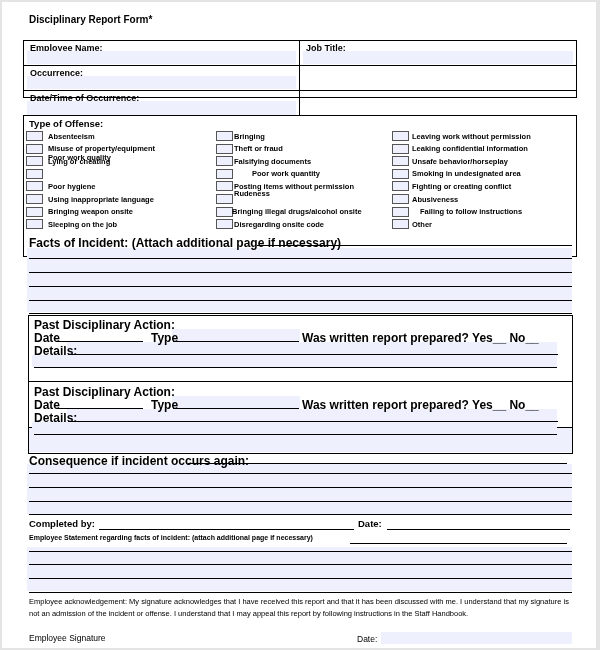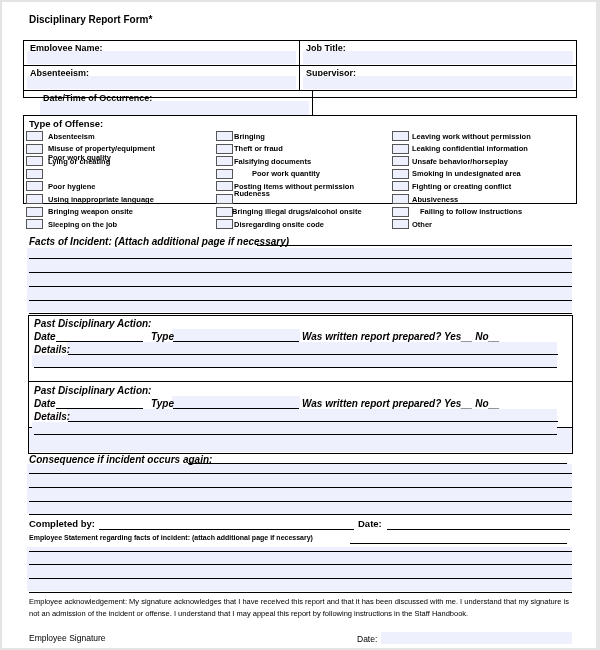--- a/index.html
+++ b/index.html
@@ -4,33 +4,33 @@
 <style>
   html, body { margin:0; padding:0; }
   body { width:600px; height:650px; background:#e4e4e4; overflow:hidden; font-family:"Liberation Sans", sans-serif; color:#000; }
   .page { position:absolute; left:2px; top:2px; width:594px; height:646px; background:#fff; }
   .abs { position:absolute; }
   .b { font-weight:bold; }
   .title { left:27px; top:12px; font-size:10px; font-weight:bold; }
   
   .info { left:21px; top:38px; width:554px; height:58px; border:1.5px solid #000; box-sizing:border-box; }
   .info .row { position:absolute; left:0; width:100%; height:25px; border-bottom:1px solid #000; box-sizing:border-box; }
-  .info .row:last-child { border-bottom:none;margin-left:13px; }
+  .info .row:last-child { border-bottom:none; }
   .info .cell { position:absolute; top:0; height:100%; box-sizing:border-box; }
   .info .cell.l { left:0; width:276px; border-right:1px solid #000; }
   .info .cell.r { left:276px; right:0; }
   .info .lbl { position:absolute; left:6px; top:2px; font-size:9px; font-weight:bold; }
   .info .fld { position:absolute; left:3px; right:3px; top:10px; bottom:1px; background:#eef0fd; }
   
-  .offense { left:21px; top:113px; width:554px; height:89px; border:1.5px solid #000; box-sizing:border-box; }
+  .offense { left:21px; top:113px; width:554px; height:142px; border:1.5px solid #000; box-sizing:border-box; }
   .offense-title { left:5px; top:2px; font-size:9.5px; font-weight:bold; }
   .chk { position:absolute; width:17px; height:10px; border:1px solid #555; background:#eef0fd; box-sizing:border-box; }
   .olabel { position:absolute; font-size:7.5px; font-weight:bold; white-space:nowrap; }
   
-  .line-lbl { font-size:10px; font-weight:bold; white-space:nowrap;font-style:italic; }
+  .line-lbl { font-size:12px; font-weight:bold; white-space:nowrap; }
   .uline { position:absolute; border-bottom:1px solid #000; }
   .band { position:absolute; background:#eef0fd; }
   .box { border:1.5px solid #000; box-sizing:border-box; }
   .small { font-size:7px; }
   .para { font-size:7.5px; line-height:12px; }
 </style>
 </head>
 <body>
 
 <div class="page">
@@ -42,25 +42,21 @@
           <span class="lbl">Employee Name:</span>
           <div class="fld"></div>
         </div>
       <div class="cell r">
           <span class="lbl">Job Title:</span>
           <div class="fld"></div>
         </div>
     </div>
     <div class="row" style="top:25px">
       <div class="cell l">
-          <span class="lbl">Absenteeism:</span>
-          <div class="fld"></div>
-        </div>
-      <div class="cell r">
-          <span class="lbl">Supervisor:</span>
+          <span class="lbl">Occurrence:</span>
           <div class="fld"></div>
         </div>
     </div>
     <div class="row" style="top:50px">
       <div class="cell l">
           <span class="lbl">Date/Time of Occurrence:</span>
           <div class="fld"></div>
         </div>
     </div>
   </div>

